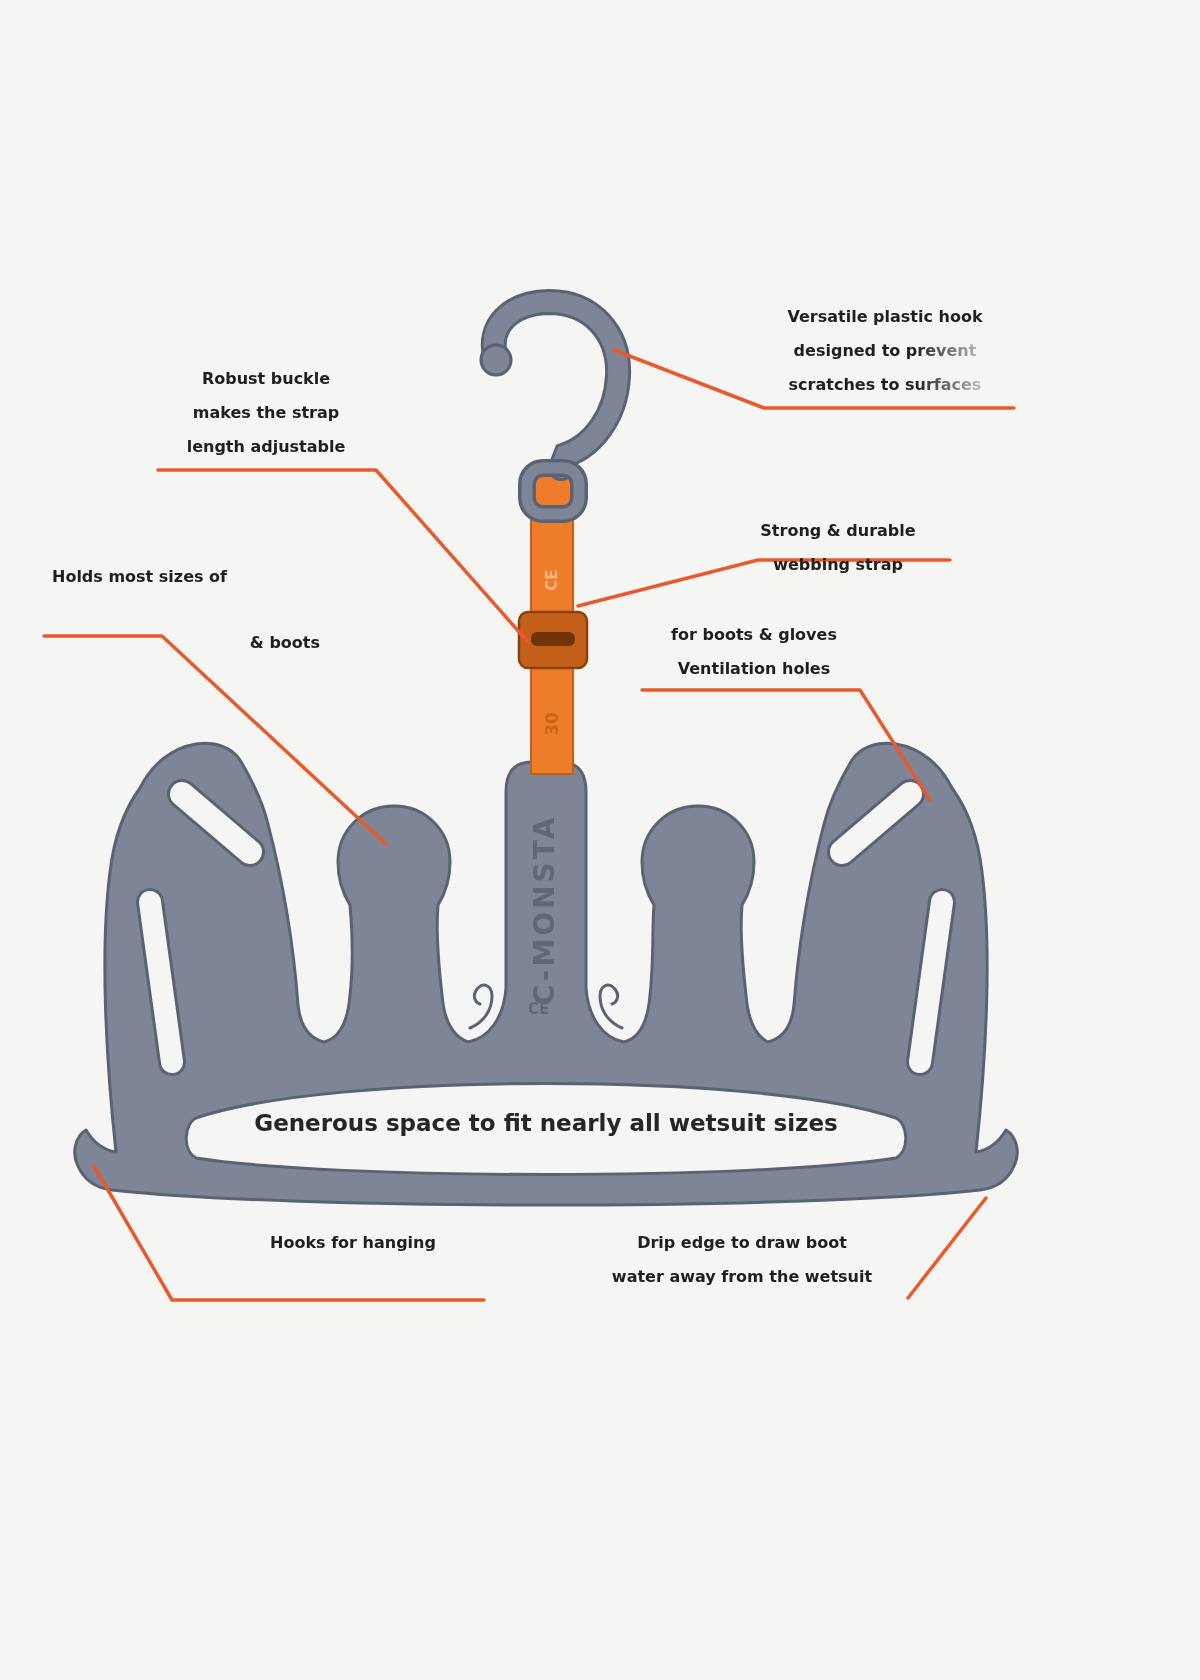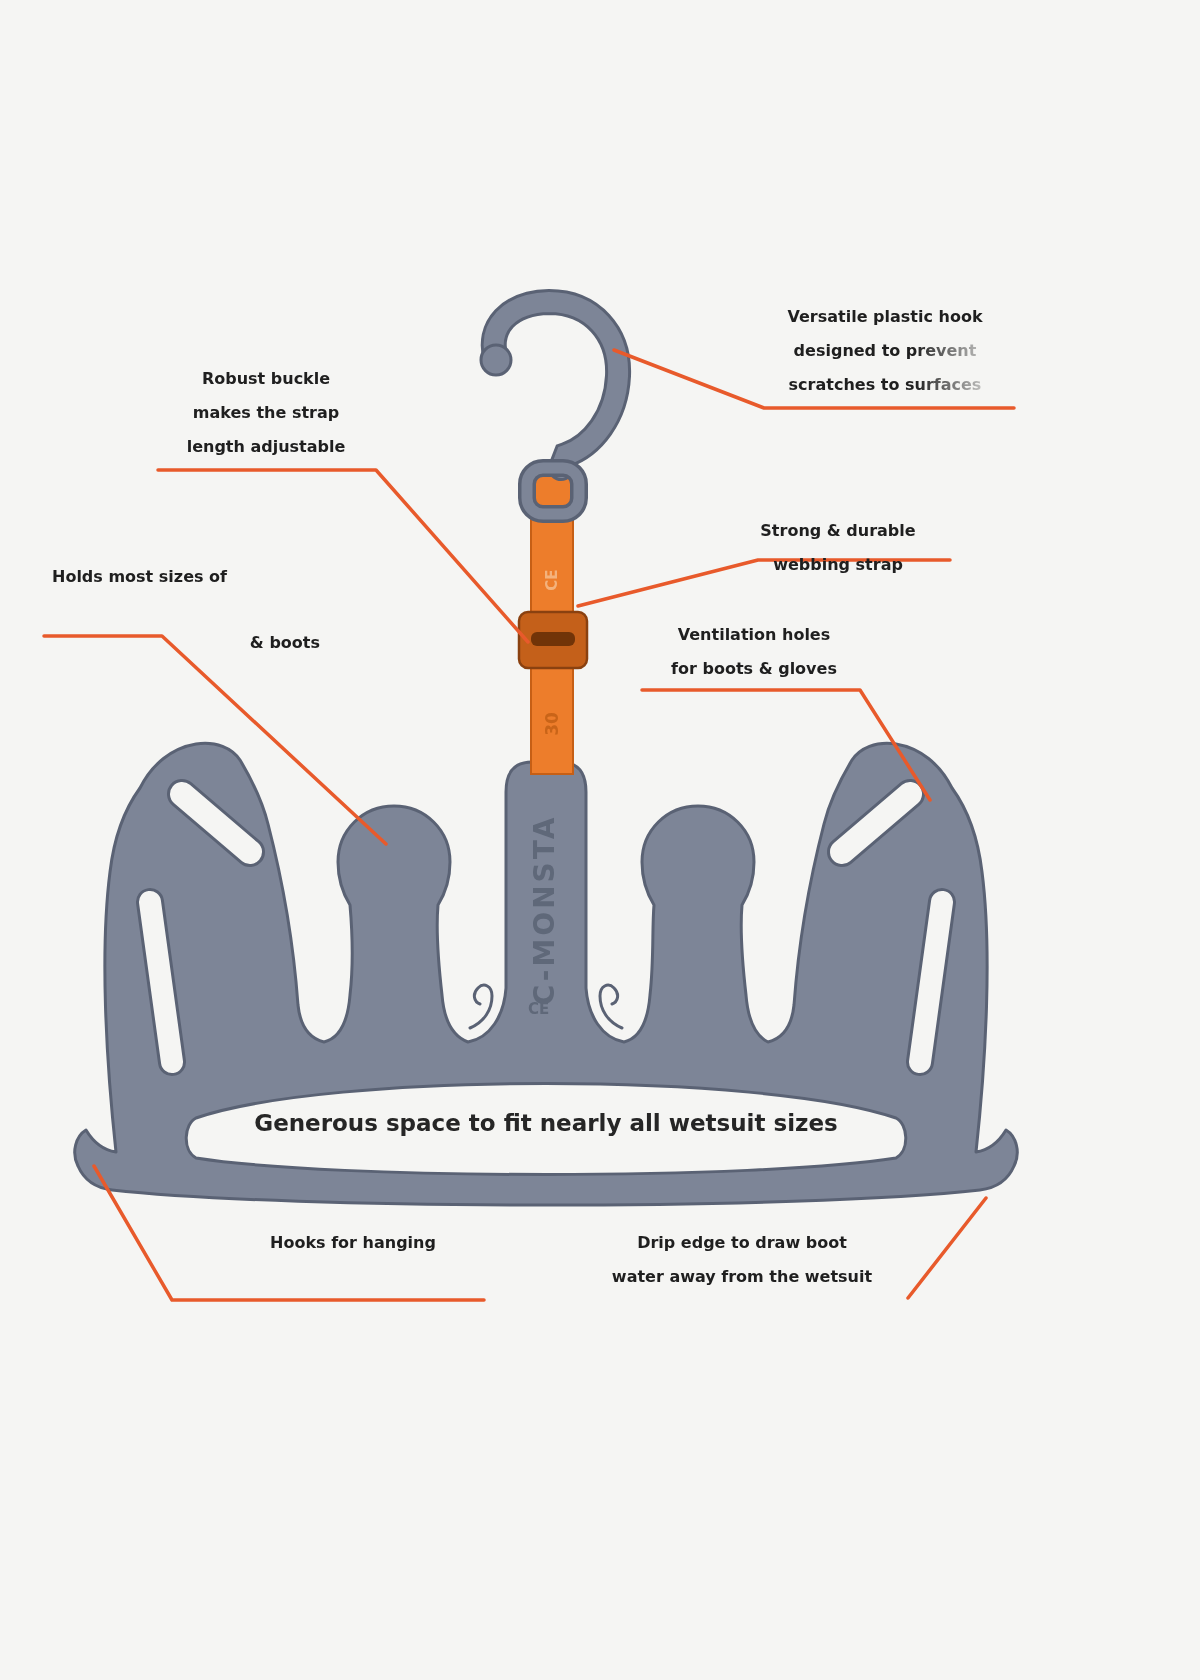--- a/index.html
+++ b/index.html
@@ -142,22 +142,22 @@
     <div class="ln">Strong &amp; durable</div>
     <div class="ln">webbing strap</div>
   </div>
 
   <div class="note note-left" style="left:52px;top:560px;width:268px;">
     <div class="ln">Holds most sizes of</div>
     <div class="ln right">&amp; boots</div>
   </div>
 
   <div class="note" style="left:630px;top:618px;width:248px;">
+    <div class="ln">for boots &amp; gloves</div>
     <div class="ln">Ventilation holes</div>
-    <div class="ln">for boots &amp; gloves</div>
   </div>
 
   <div class="generous" style="left:240px;top:1108px;width:612px;">
     <span>Generous space to fit nearly all wetsuit sizes</span>
   </div>
 
   <div class="note" style="left:200px;top:1226px;width:306px;">
     <div class="ln">Hooks for hanging</div>
   </div>
 

